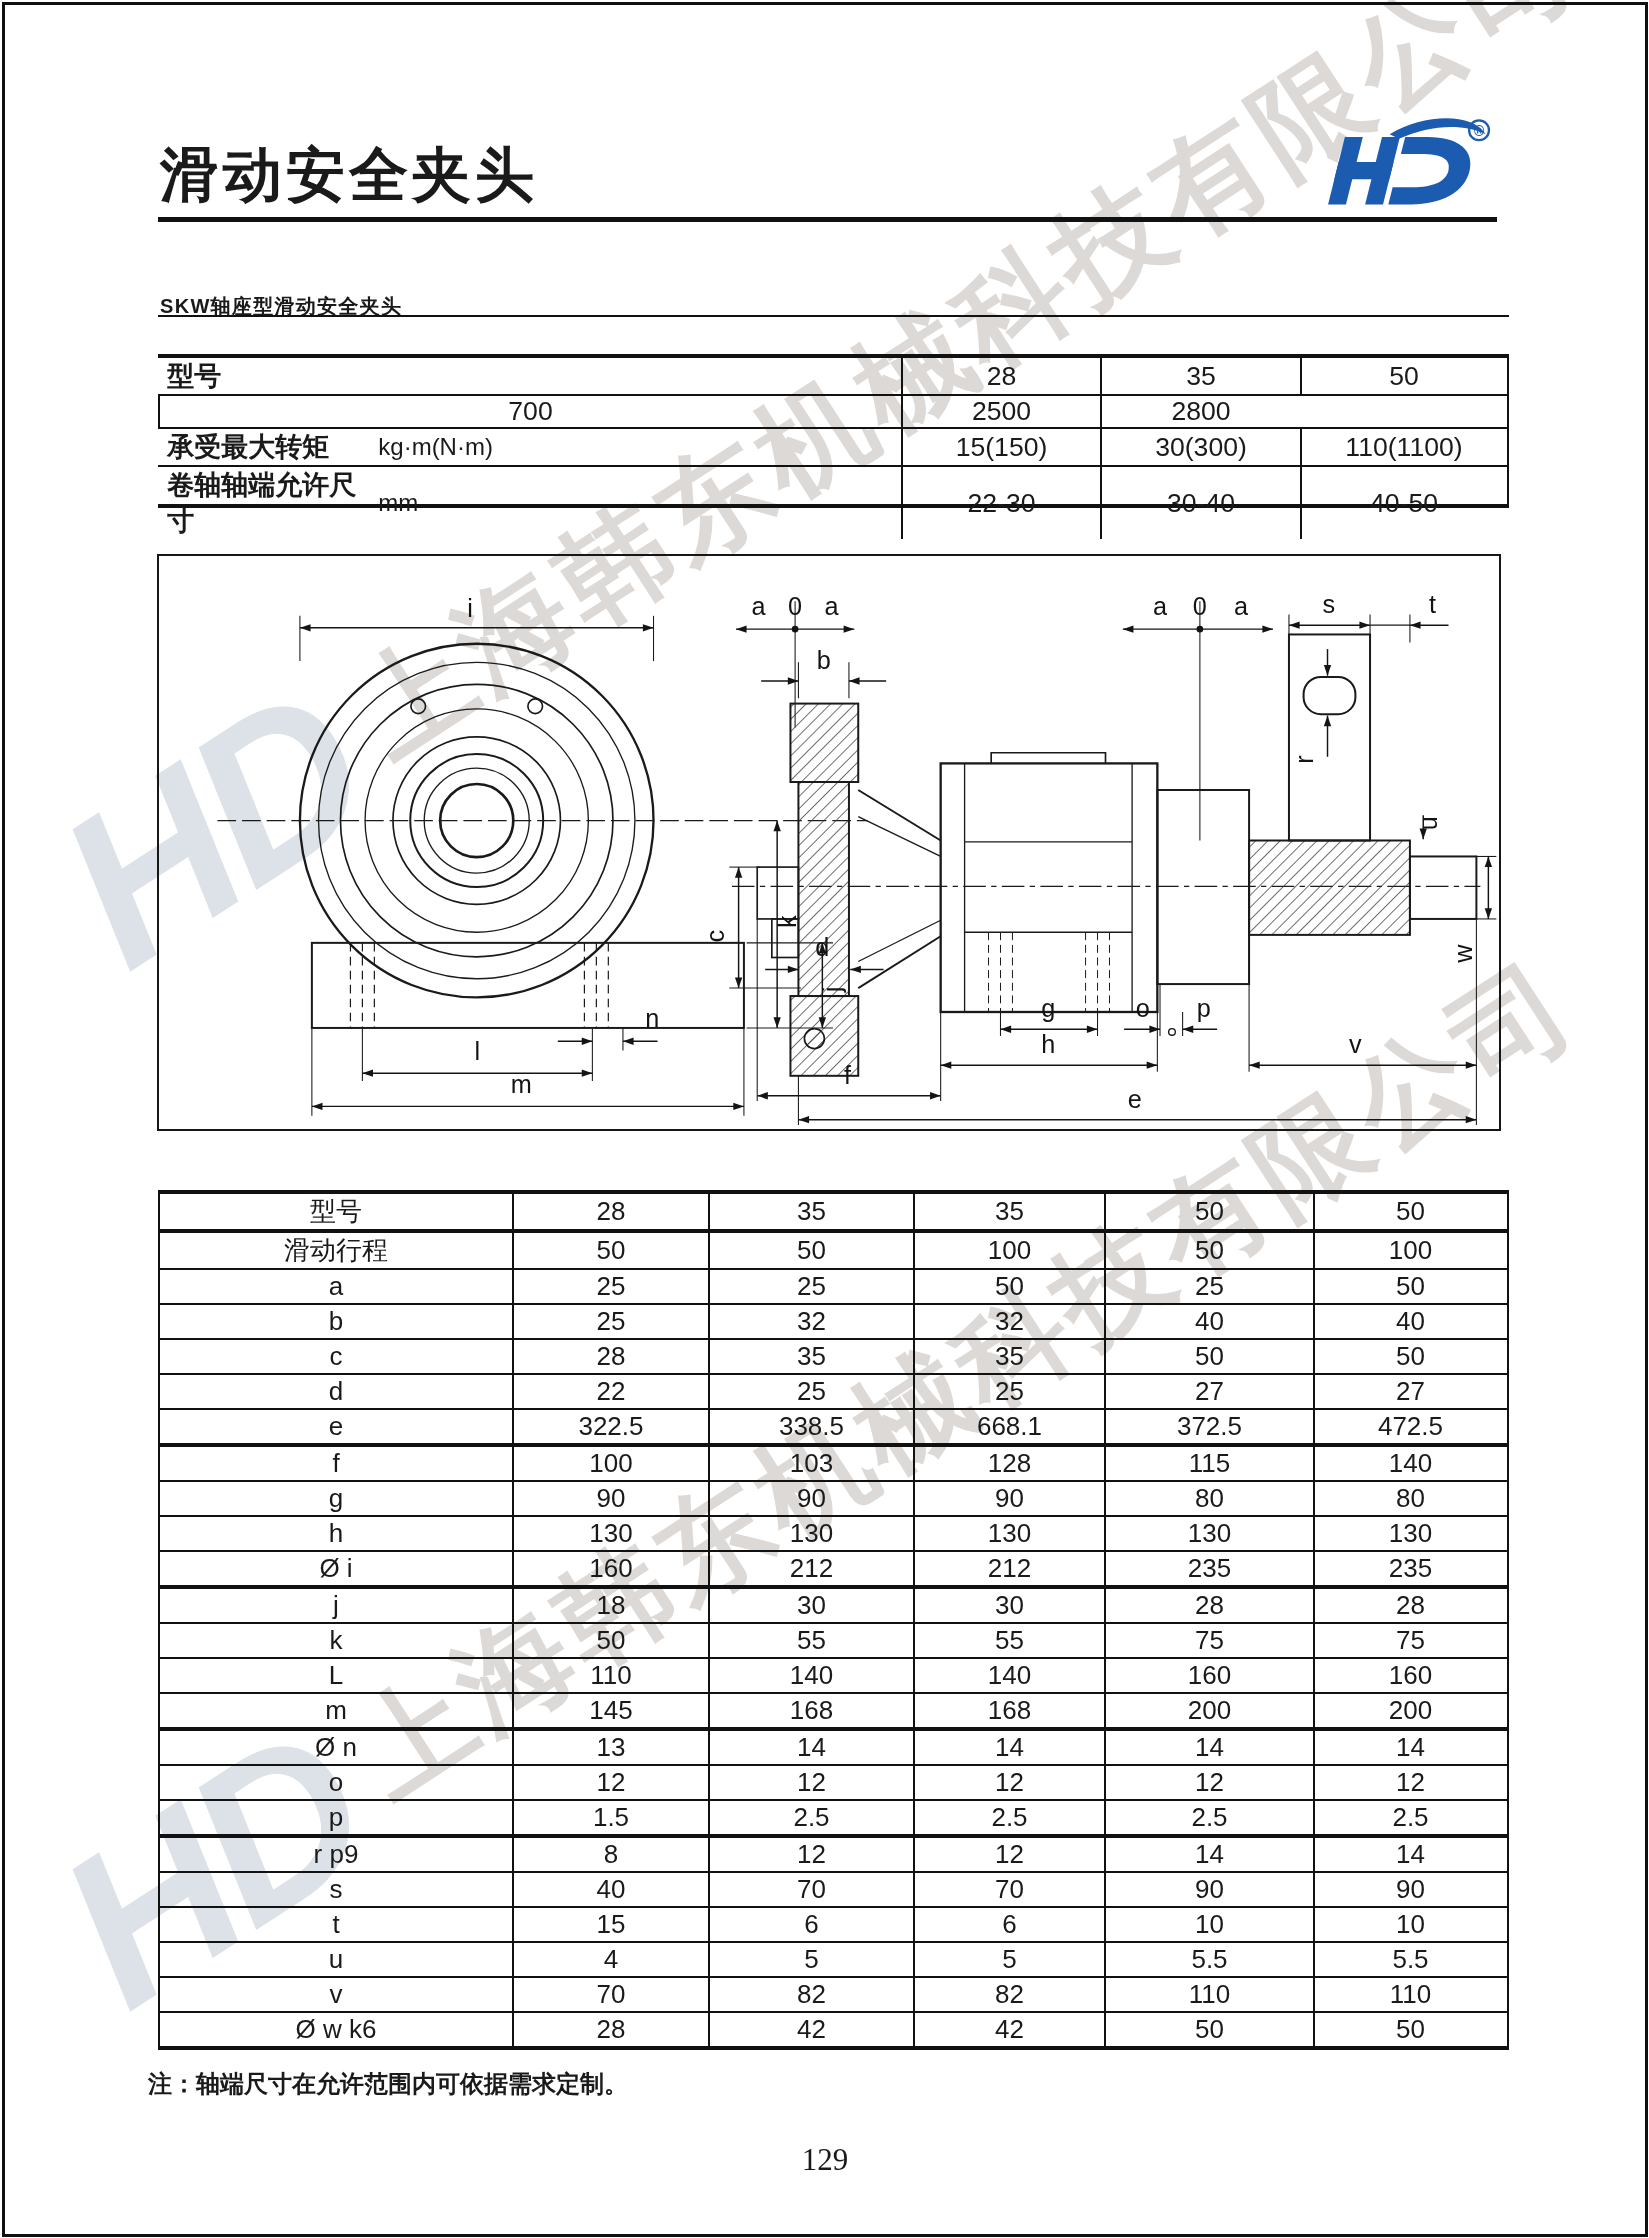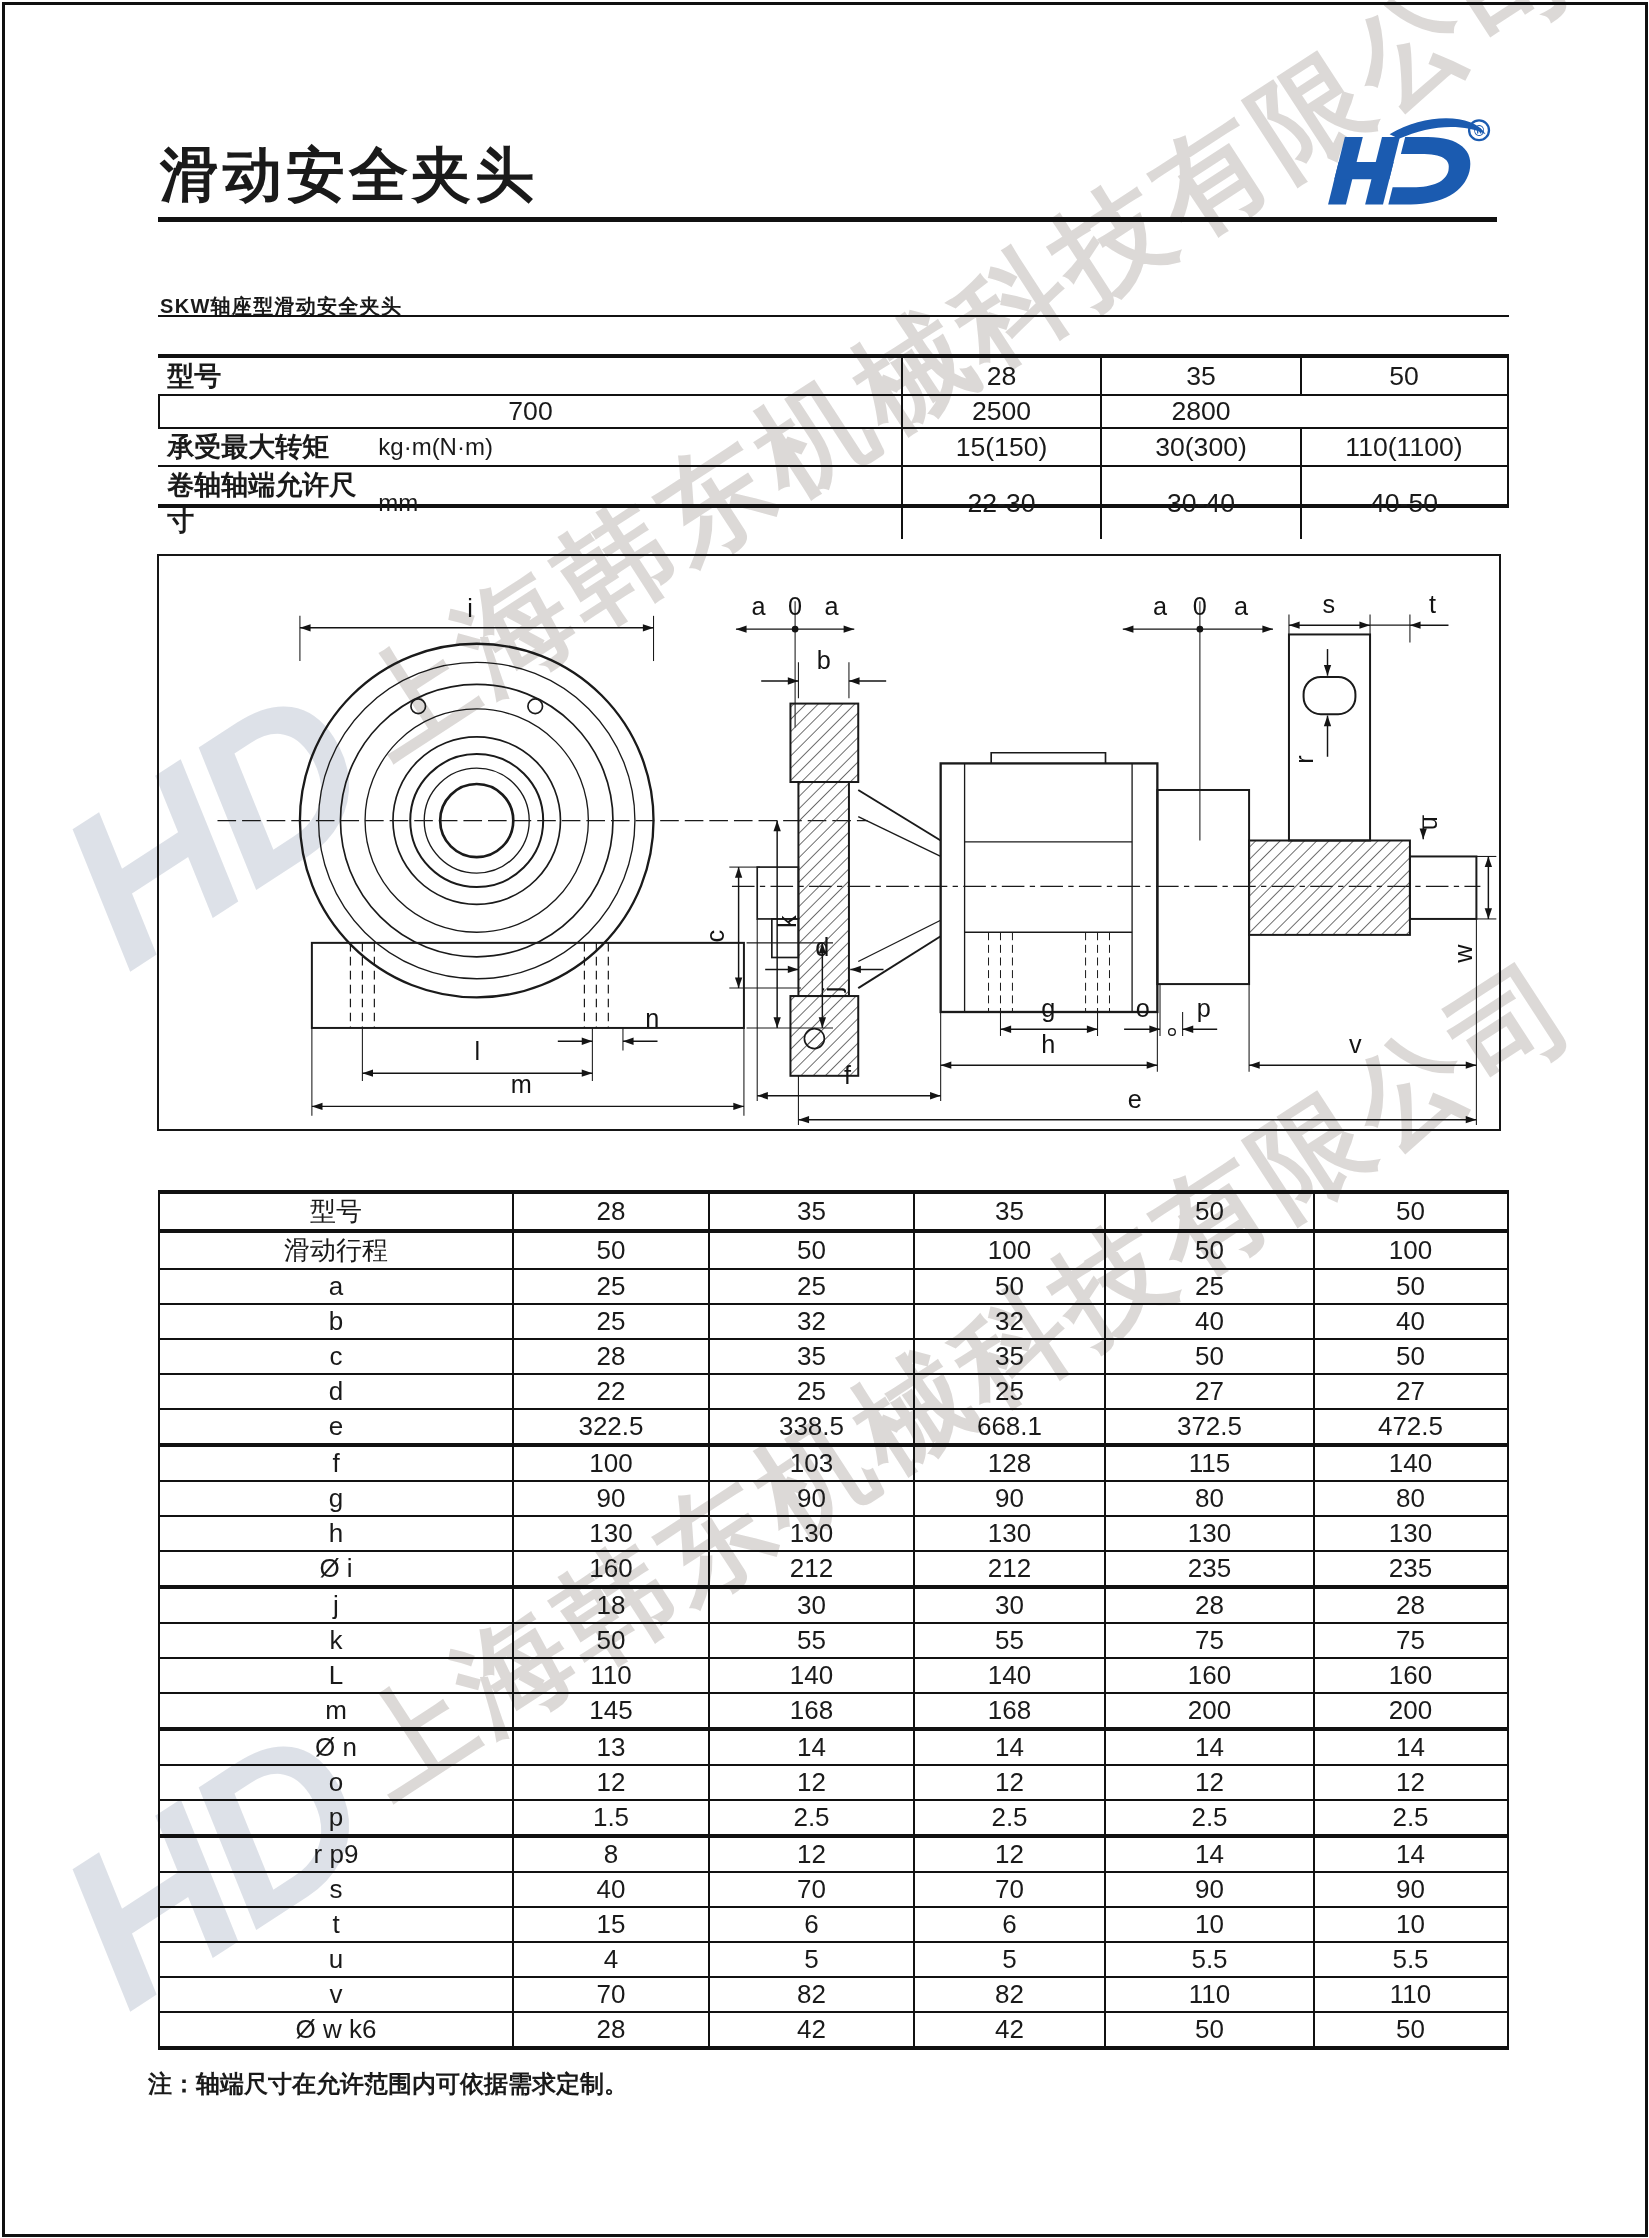--- a/index.html
+++ b/index.html
@@ -509,14 +509,15 @@
         <div class="dcell">Ø w k6</div>
         <div class="dcell">28</div>
         <div class="dcell">42</div>
         <div class="dcell">42</div>
         <div class="dcell">50</div>
         <div class="dcell">50</div>
       </div>
     </div>
 
   <div class="note">注：轴端尺寸在允许范围内可依据需求定制。</div>
+  <div class="pagenum">129</div>
 </div>
 
 
 </body></html>

